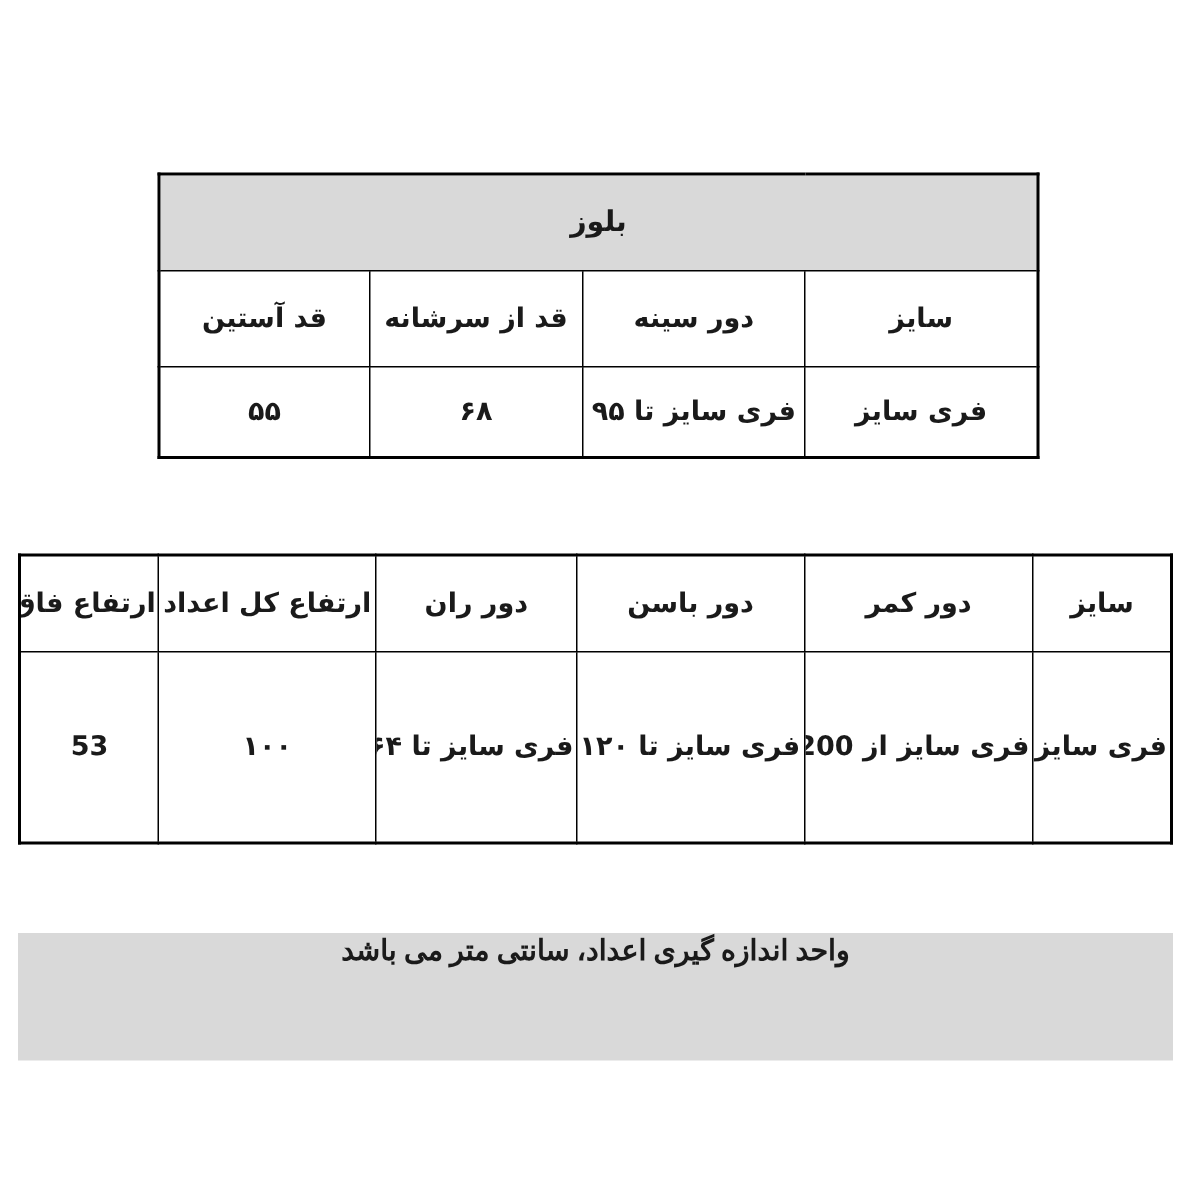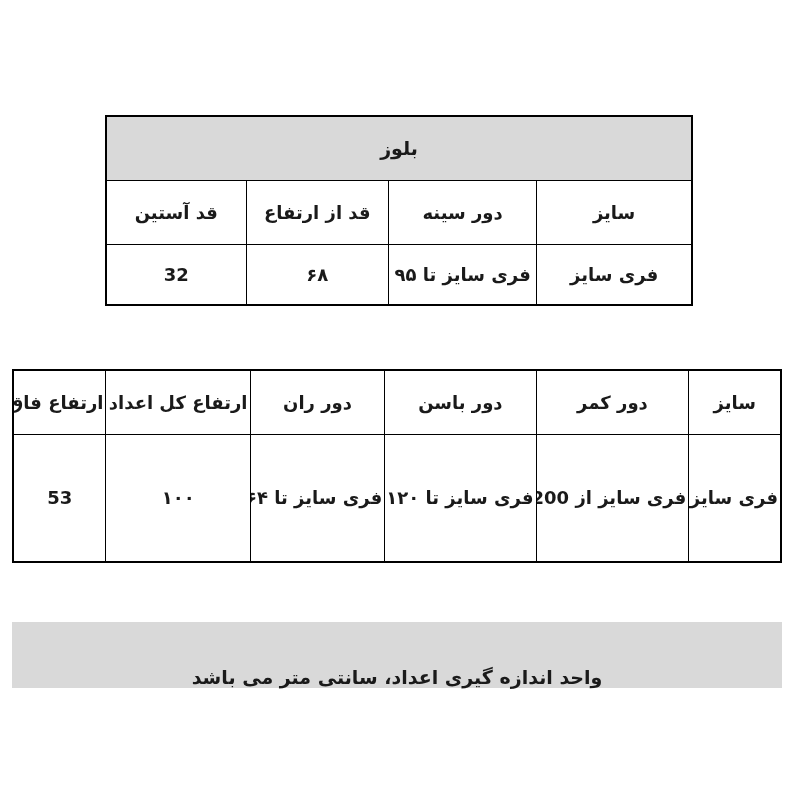--- a/index.html
+++ b/index.html
@@ -37,24 +37,25 @@
     white-space:nowrap;
   }
   tr.title-row th{
     background:var(--shade);
     font-size:19px;
   }
   tr.title-row{height:64px;}
   tr.header-row{height:64px;}
   #note-bar{
     position:absolute;
-    left:12px;top:622px;width:770px;height:66px;
+    left:12px;top:622px;width:770px;height:85px;
     background:var(--shade);
-    display:flex;align-items:flex-end;justify-content:center;
+    display:flex;align-items:flex-start;justify-content:center;
     direction:rtl;
+    font-family:Liberation Serif, serif;
   }
   #note-bar .note-text{
     font-size:19px;
     font-weight:700;
   }
 </style>
 </head>
 <body>
 
 <div class="size-table-wrap" id="blouse-wrap">
@@ -65,28 +66,28 @@
       <col style="width:24.3%">
       <col style="width:23.9%">
     </colgroup>
     <tbody>
         <tr class="title-row">
       <th colspan="4">بلوز</th>
     </tr>
     <tr class="header-row">
       <th>سایز</th>
       <th>دور سینه</th>
-      <th>قد از ارتفاع</th>
+      <th>قد از سرشانه</th>
       <th>قد آستین</th>
     </tr>
     <tr class="data-row">
       <td>فری سایز</td>
       <td>فری سایز تا ۹۵</td>
       <td>۶۸</td>
-      <td>32</td>
+      <td>۵۵</td>
     </tr>
   </tbody>
     </table>
 </div>
 
 <div class="size-table-wrap" id="pants-wrap">
   <table class="size-table">
     <colgroup>
       <col style="width:12.0%">
       <col style="width:19.9%">

